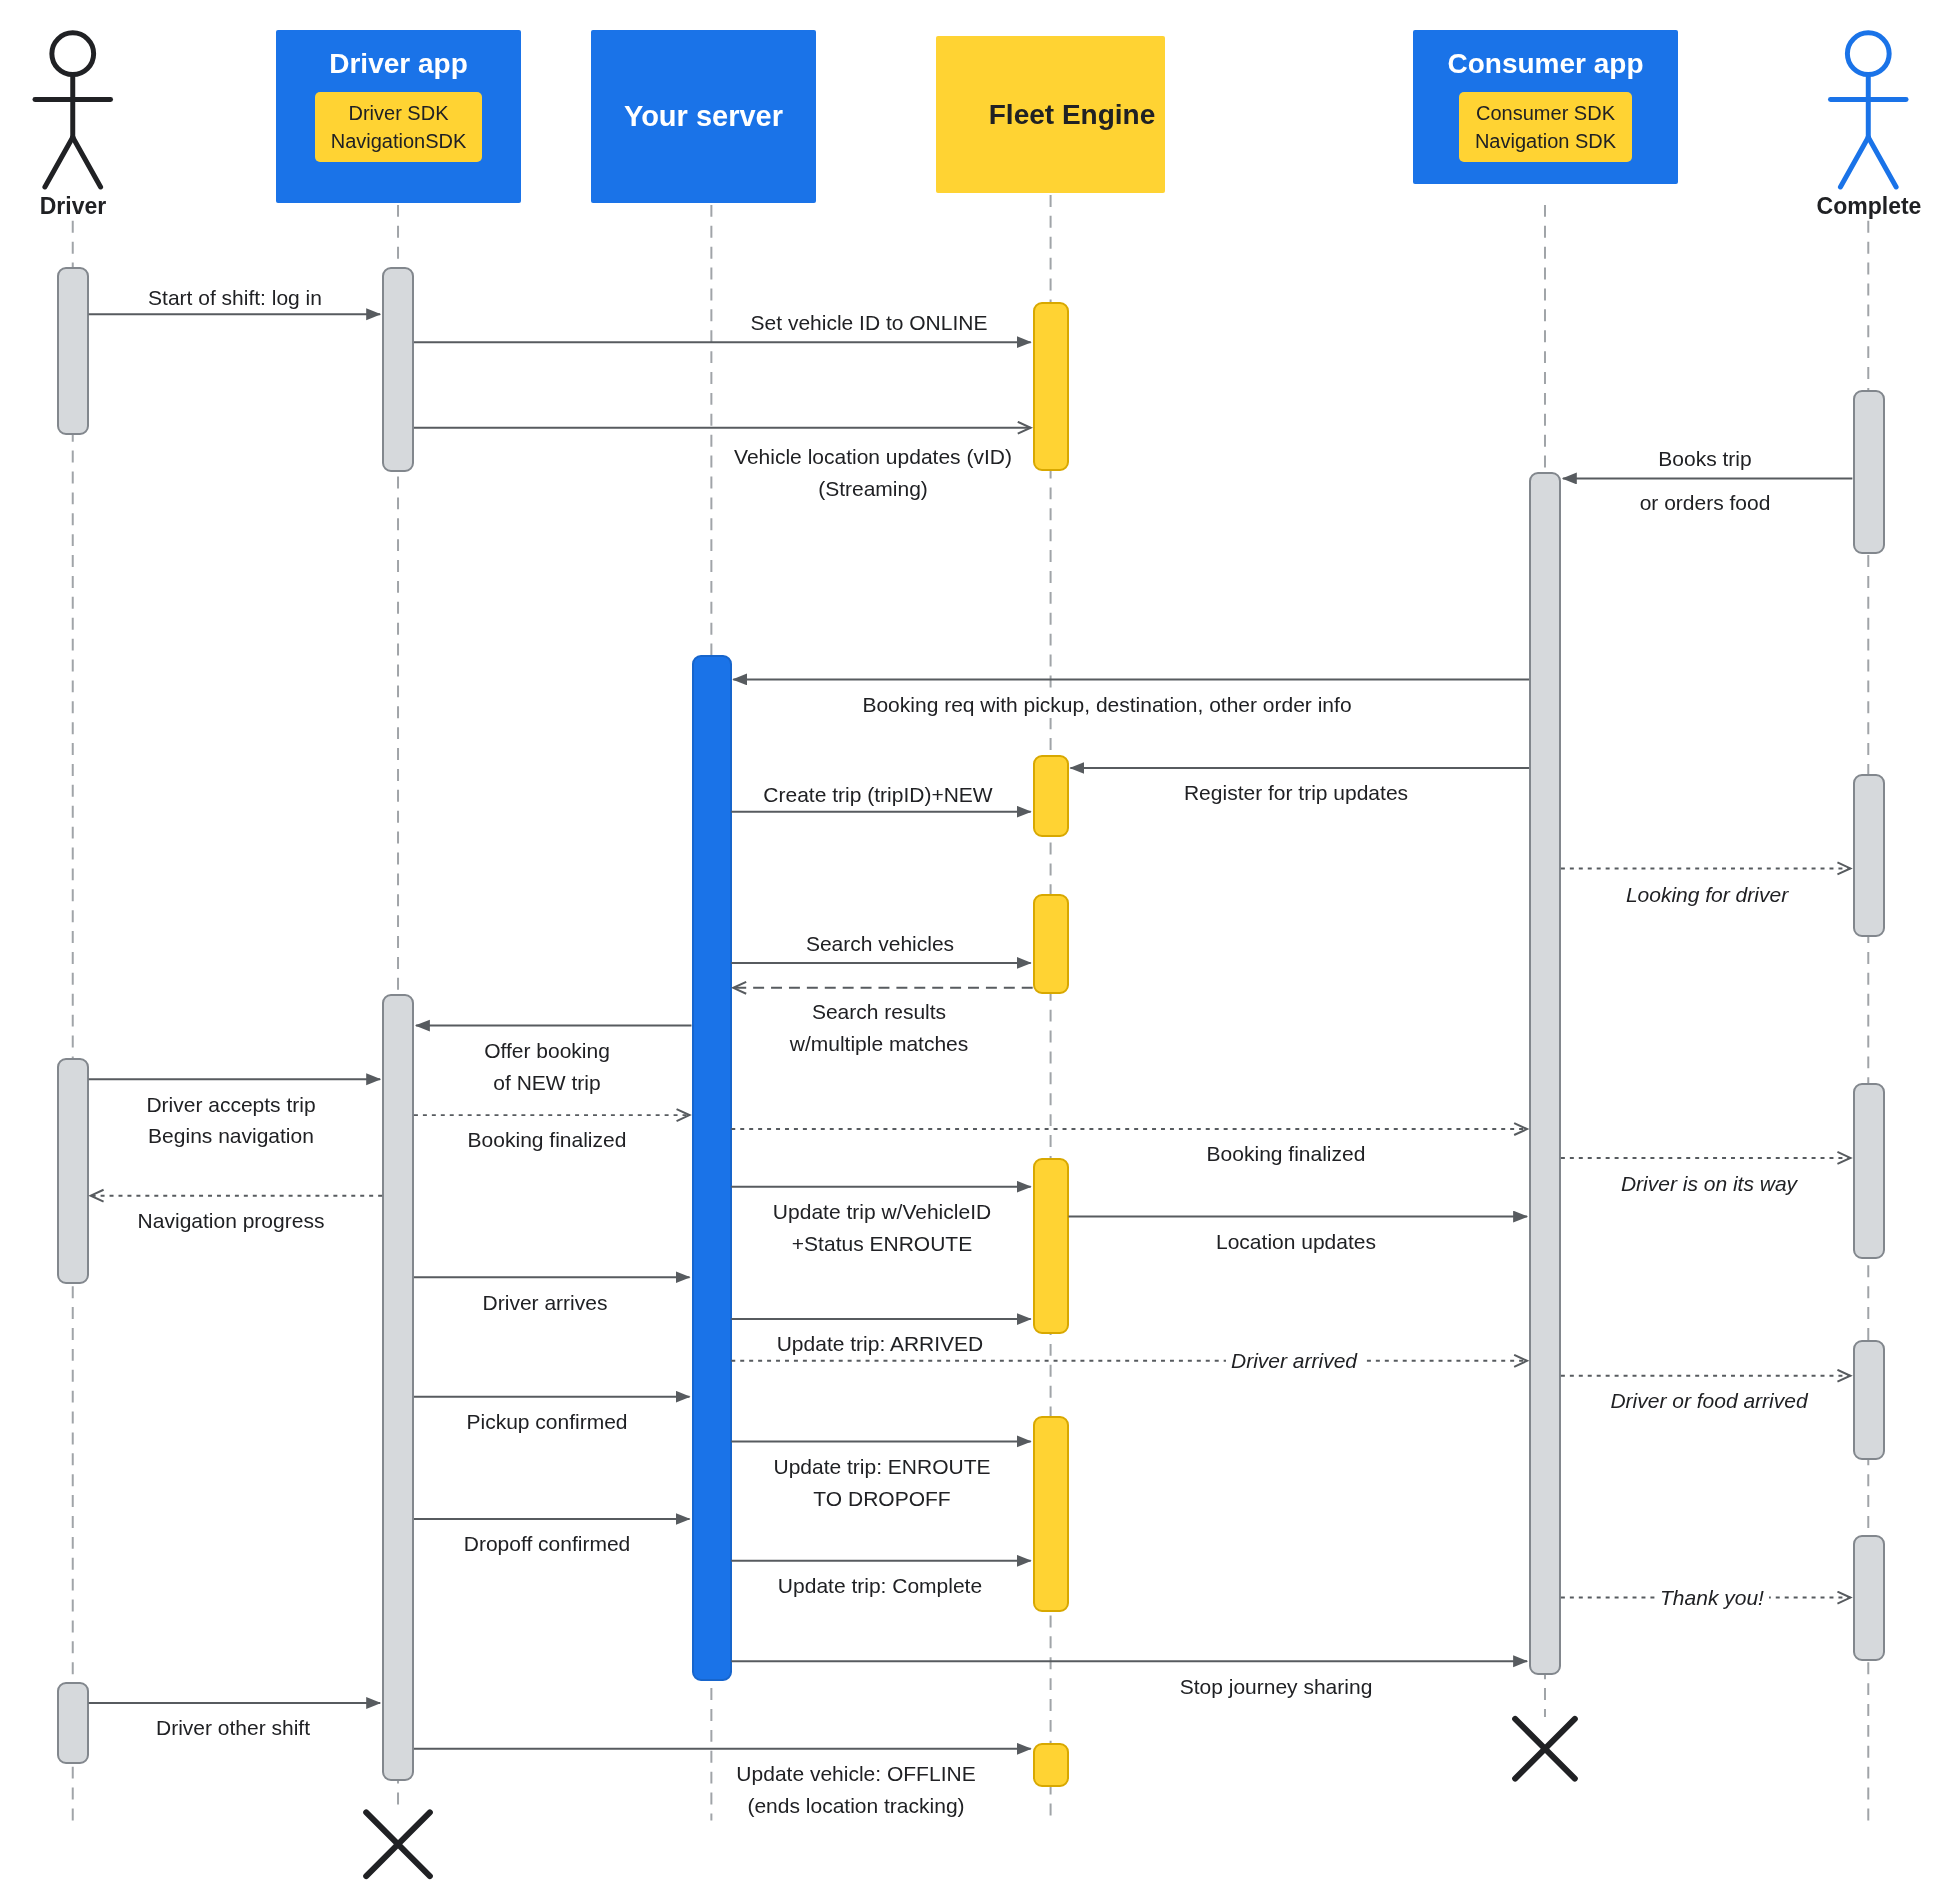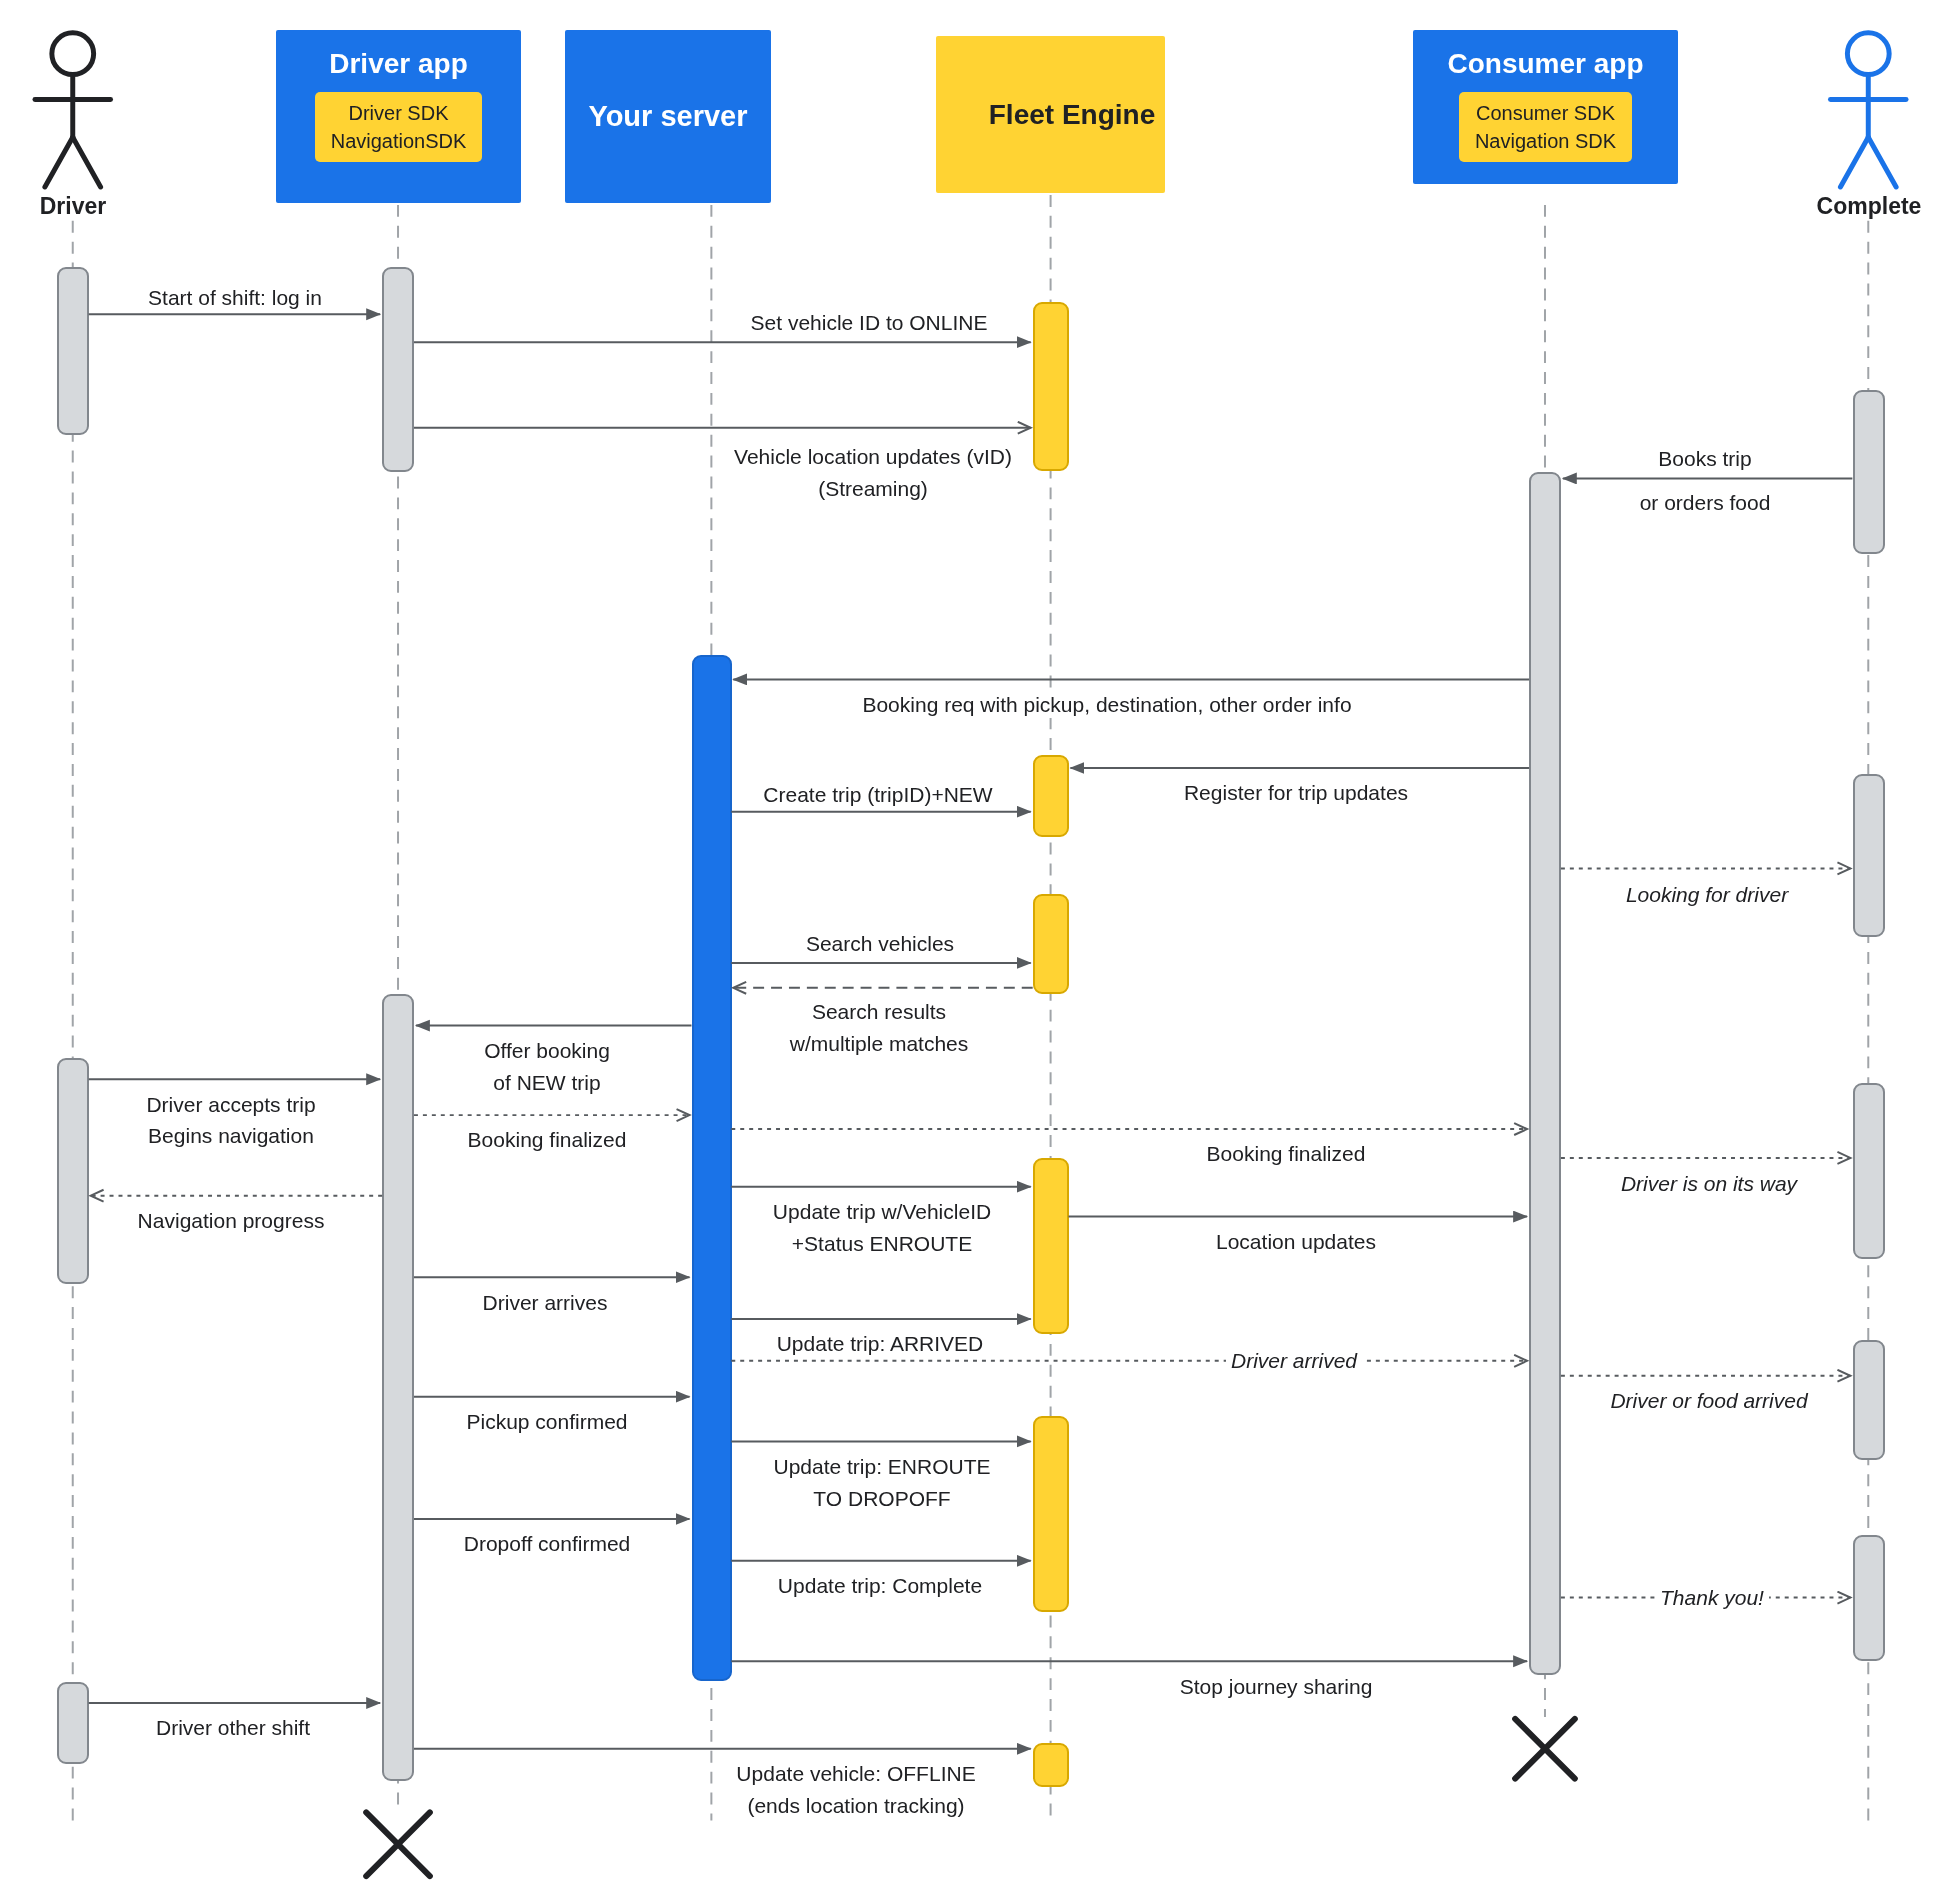--- a/index.html
+++ b/index.html
@@ -132,21 +132,21 @@
   </svg>
 
   <div class="pbox blue" style="left:276px; top:30px; width:245px; height:173px;">
     <div class="pbox-title">Driver app</div>
     <div class="sdkbox">
       <div>Driver SDK</div>
       <div>NavigationSDK</div>
     </div>
   </div>
 
-  <div class="pbox blue center" style="left:565px; top:30px; width:206px; height:173px;">
+  <div class="pbox blue center" style="left:591px; top:30px; width:225px; height:173px;">
     <div class="pbox-title-center">Your server</div>
   </div>
 
   <div class="pbox yellow center" style="left:936px; top:36px; width:229px; height:157px;">
     <div class="fleet-title">Fleet Engine</div>
   </div>
 
   <div class="pbox blue" style="left:1413px; top:30px; width:265px; height:154px;">
     <div class="pbox-title">Consumer app</div>
     <div class="sdkbox">

